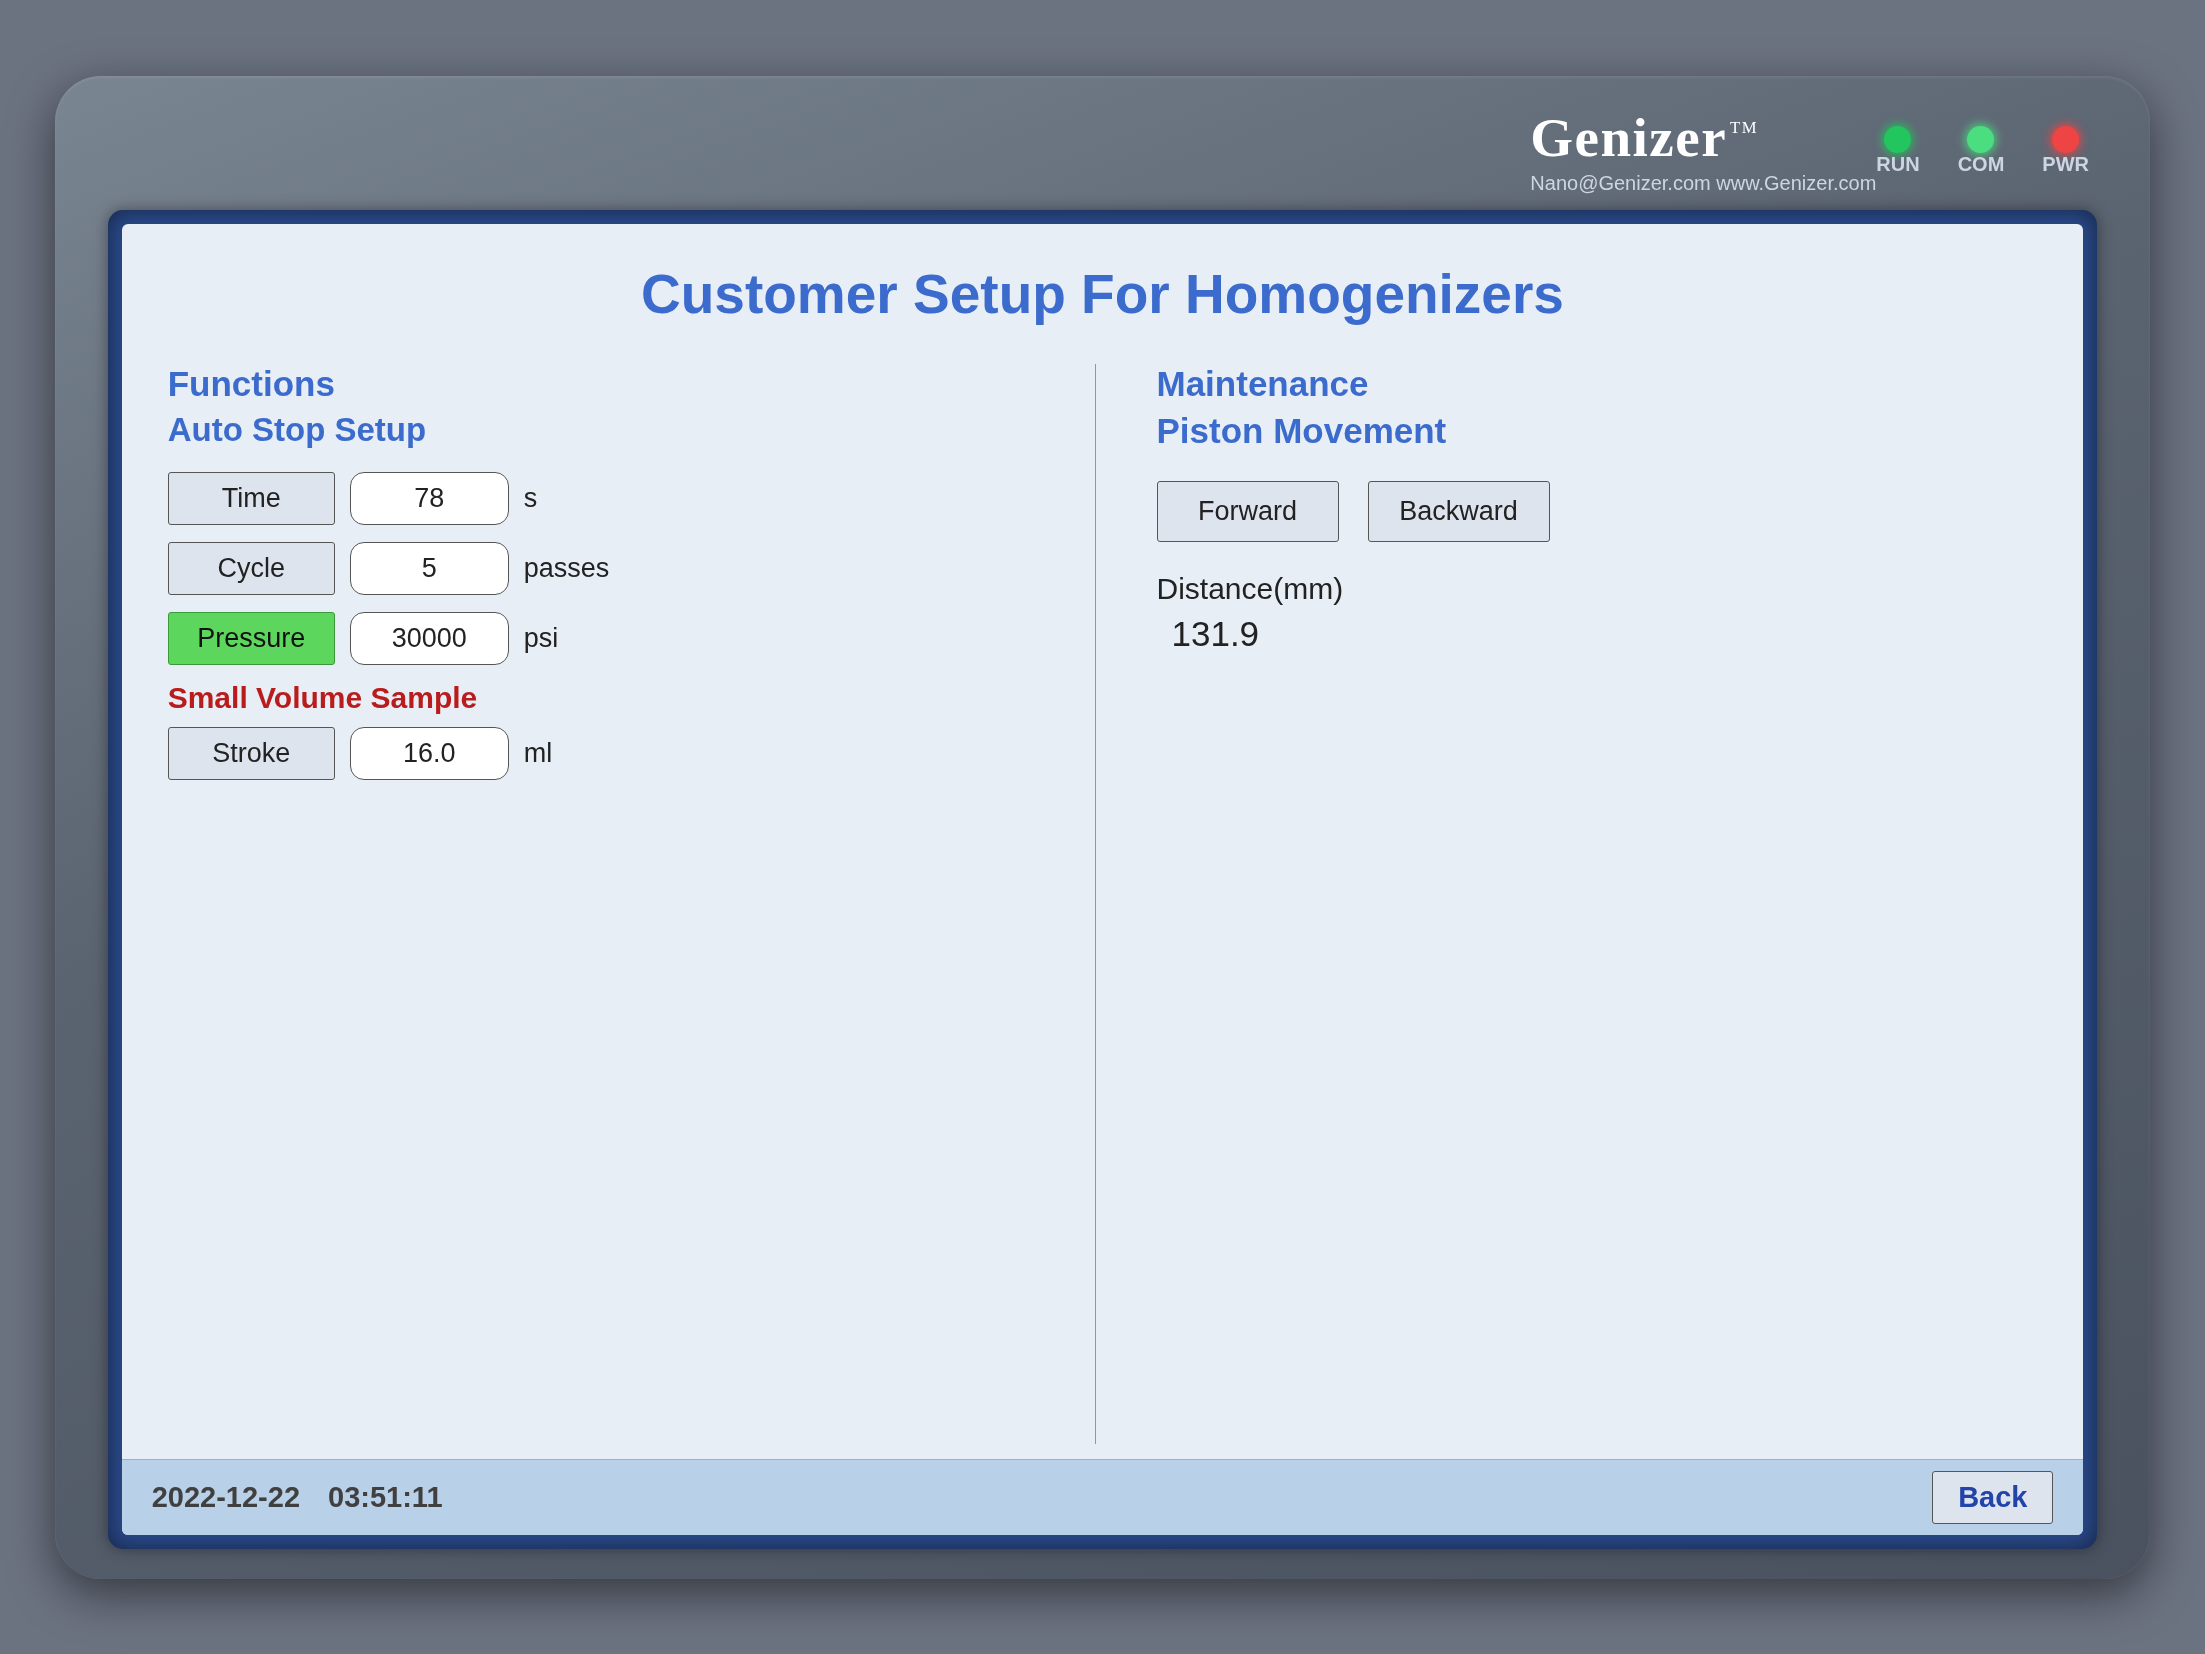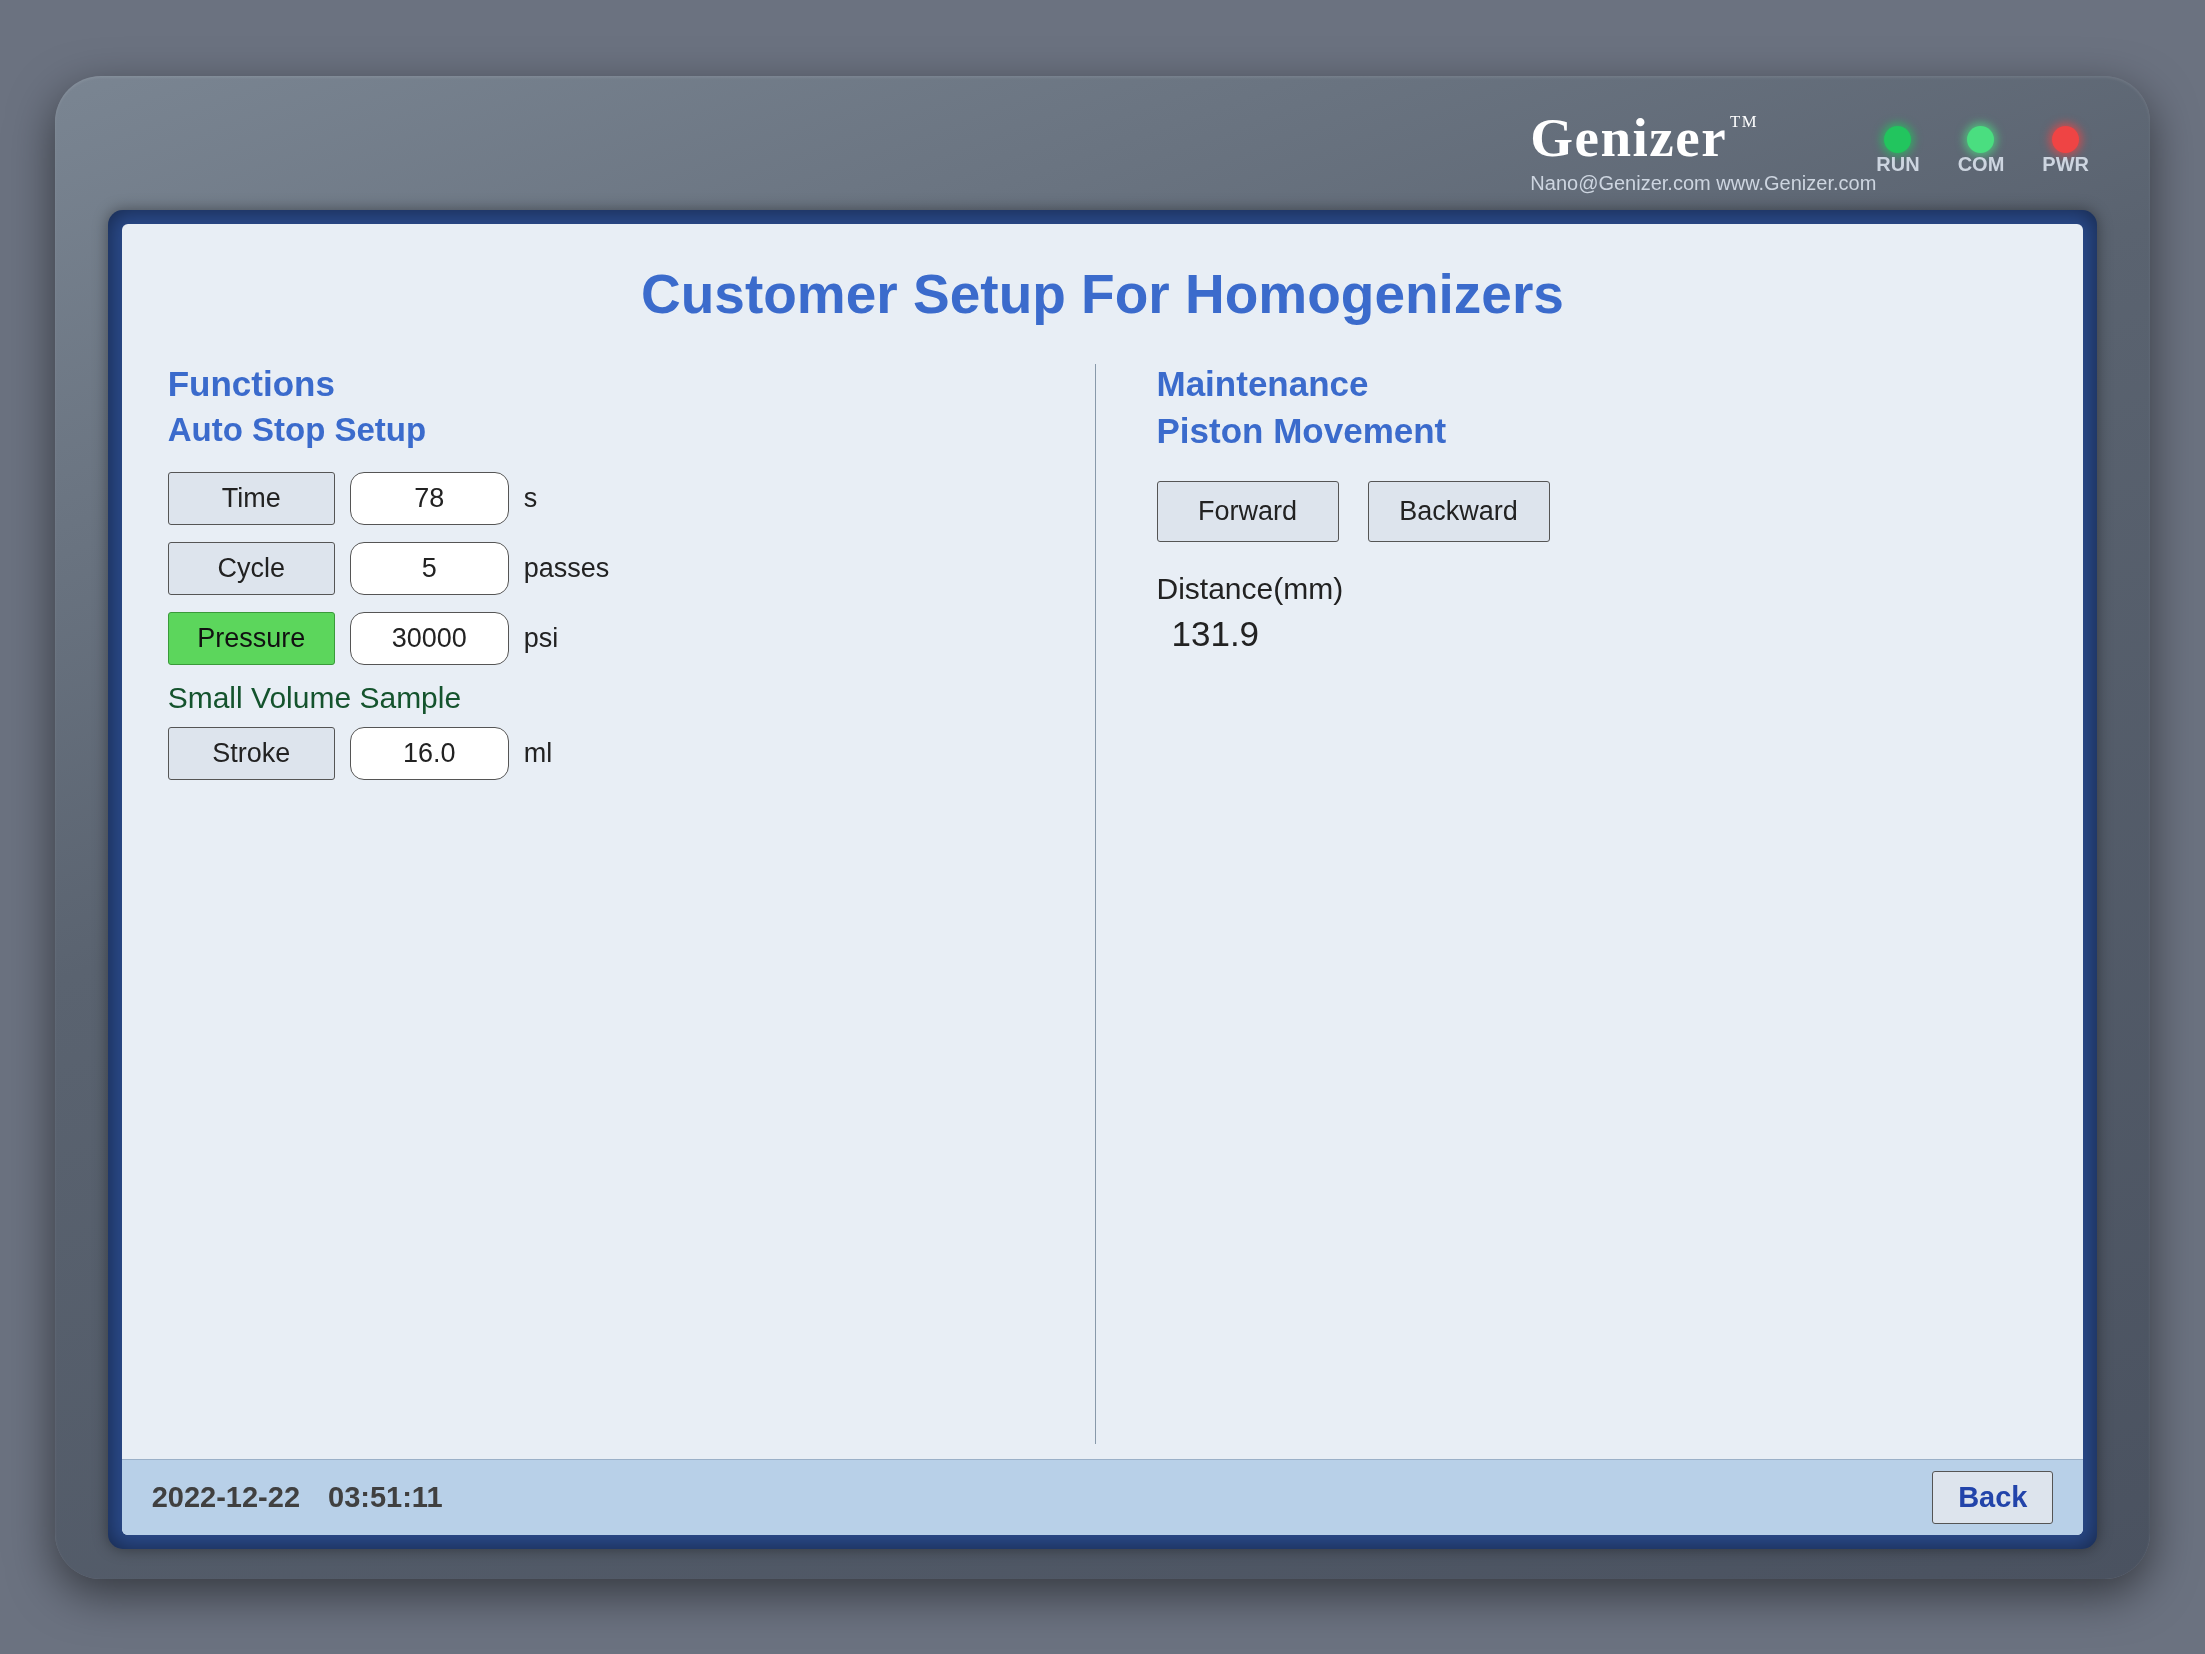--- a/index.html
+++ b/index.html
@@ -51,21 +51,21 @@
       display: flex;
       align-items: flex-start;
       gap: 3px;
     }
 
     .logo-tm {
       font-size: 16.7px;
       font-weight: normal;
       color: white;
       vertical-align: super;
-      margin-top: 6px;
+      margin-top: 12px;
     }
 
     .logo-subtitle {
       font-size: 20px;
       color: #cdd5e0;
       margin-top: 3px;
     }
 
     .status-lights {
       display: flex;
@@ -201,22 +201,22 @@
       border-radius: 14px;
     }
 
     .field-unit {
       font-size: 27px;
       color: #222;
     }
 
     .small-volume-label {
       font-size: 30px;
-      color: #14532d;
-      font-weight: 400;
+      color: #b91c1c;
+      font-weight: 700;
       margin-bottom: 12px;
       margin-top: 4px;
     }
 
     .piston-movement-title {
       font-size: 35px;
       color: #3b6bcc;
       font-weight: 600;
       margin-bottom: 30px;
     }

